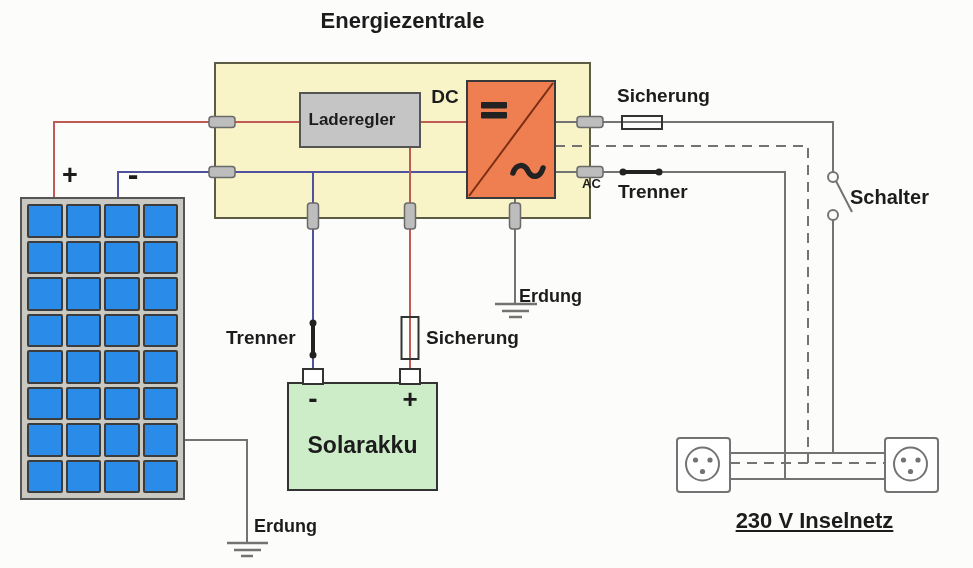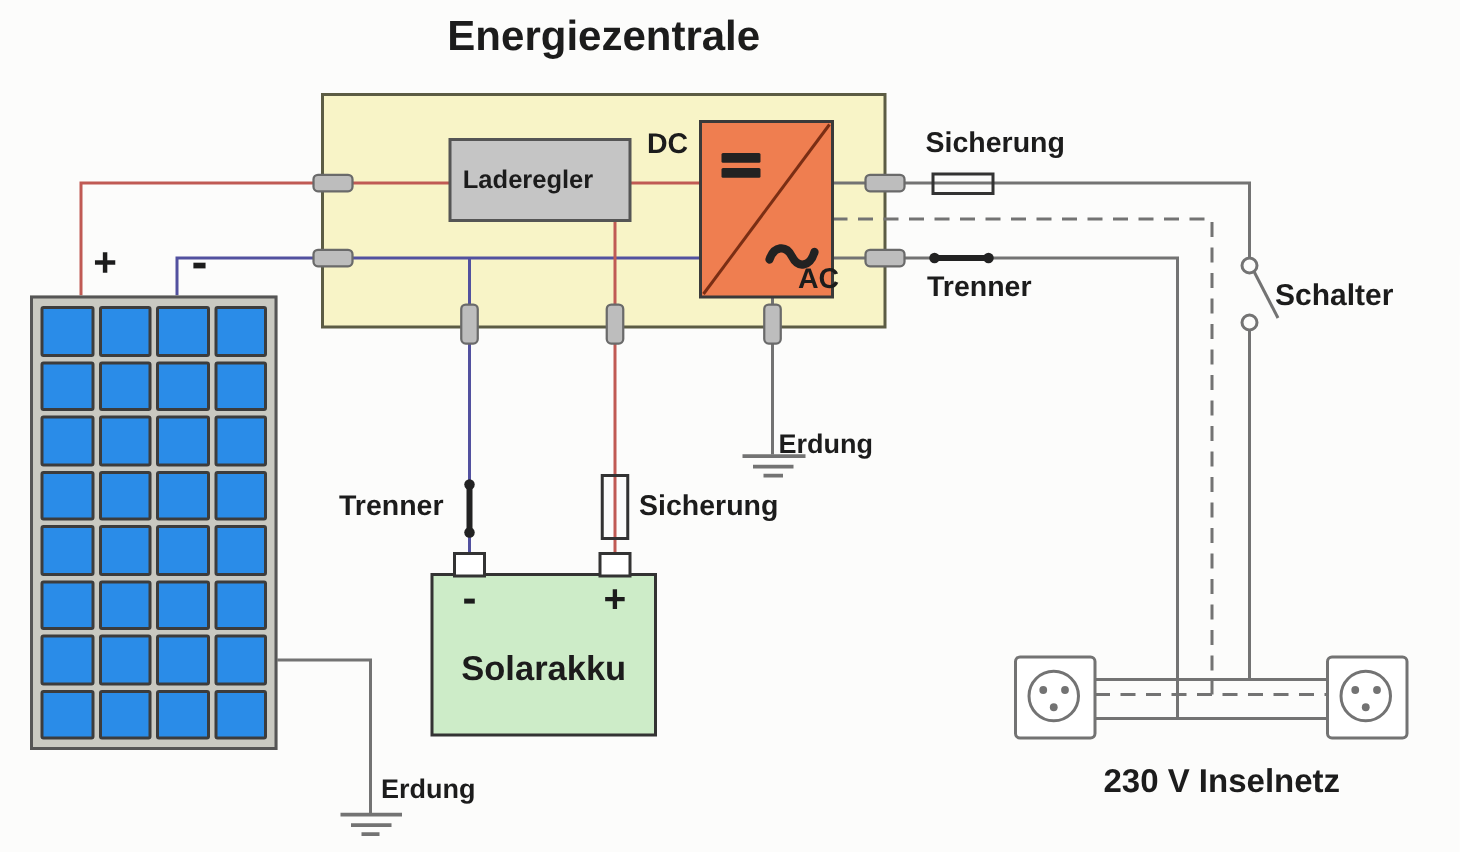--- a/index.html
+++ b/index.html
@@ -153,27 +153,27 @@
         <div data-name="solar-cell"></div>
         <div data-name="solar-cell"></div>
         <div data-name="solar-cell"></div>
         <div data-name="solar-cell"></div>
         <div data-name="solar-cell"></div>
         <div data-name="solar-cell"></div>
         <div data-name="solar-cell"></div>
       </div>
   </div>
 
-  <div class="lbl center" style="left:215px;top:8px;width:375px;font-size:28px;" data-name="diagram-title">Energiezentrale</div>
+  <div class="lbl center" style="left:215px;top:8px;width:375px;font-size:22px;" data-name="diagram-title">Energiezentrale</div>
 
   <div class="lbl center" style="left:300px;top:93px;width:104px;height:54px;font-size:17px;" data-name="charge-controller-label">Laderegler</div>
 
   <div class="lbl" style="left:427px;top:86px;width:36px;text-align:center;font-size:19px;" data-name="dc-label">DC</div>
 
-  <div class="lbl" style="left:532px;top:176px;font-size:19px;" data-name="ac-label">AC</div>
+  <div class="lbl" style="left:582px;top:176px;font-size:13px;" data-name="ac-label">AC</div>
 
   <div class="lbl" style="left:617px;top:85px;font-size:19px;" data-name="ac-fuse-label">Sicherung</div>
 
   <div class="lbl" style="left:618px;top:181px;font-size:19px;" data-name="ac-disconnect-label">Trenner</div>
 
   <div class="lbl" style="left:850px;top:186px;font-size:20px;" data-name="switch-label">Schalter</div>
 
   <div class="lbl" style="left:519px;top:286px;font-size:18px;" data-name="inverter-ground-label">Erdung</div>
 
   <div class="lbl" style="left:426px;top:327px;font-size:19px;" data-name="battery-fuse-label">Sicherung</div>
@@ -186,15 +186,15 @@
 
   <div class="lbl center" style="left:396px;top:386px;width:28px;height:26px;font-size:26px;" data-name="battery-plus-sign">+</div>
 
   <div class="lbl center" style="left:56px;top:161px;width:28px;height:28px;font-size:27px;" data-name="module-plus-sign">+</div>
 
   <div class="lbl center" style="left:119px;top:158px;width:28px;height:32px;font-size:32px;" data-name="module-minus-sign">-</div>
 
 
   <div class="lbl" style="left:254px;top:516px;font-size:18px;" data-name="module-ground-label">Erdung</div>
 
-  <div class="lbl center" style="left:707px;top:508px;width:215px;font-size:22px;" data-name="island-grid-label">230 V Inselnetz</div>
+  <div class="lbl center" style="left:707px;top:508px;width:215px;font-size:22px;text-decoration:underline;" data-name="island-grid-label">230 V Inselnetz</div>
 
 </div>
 
 </body></html>

